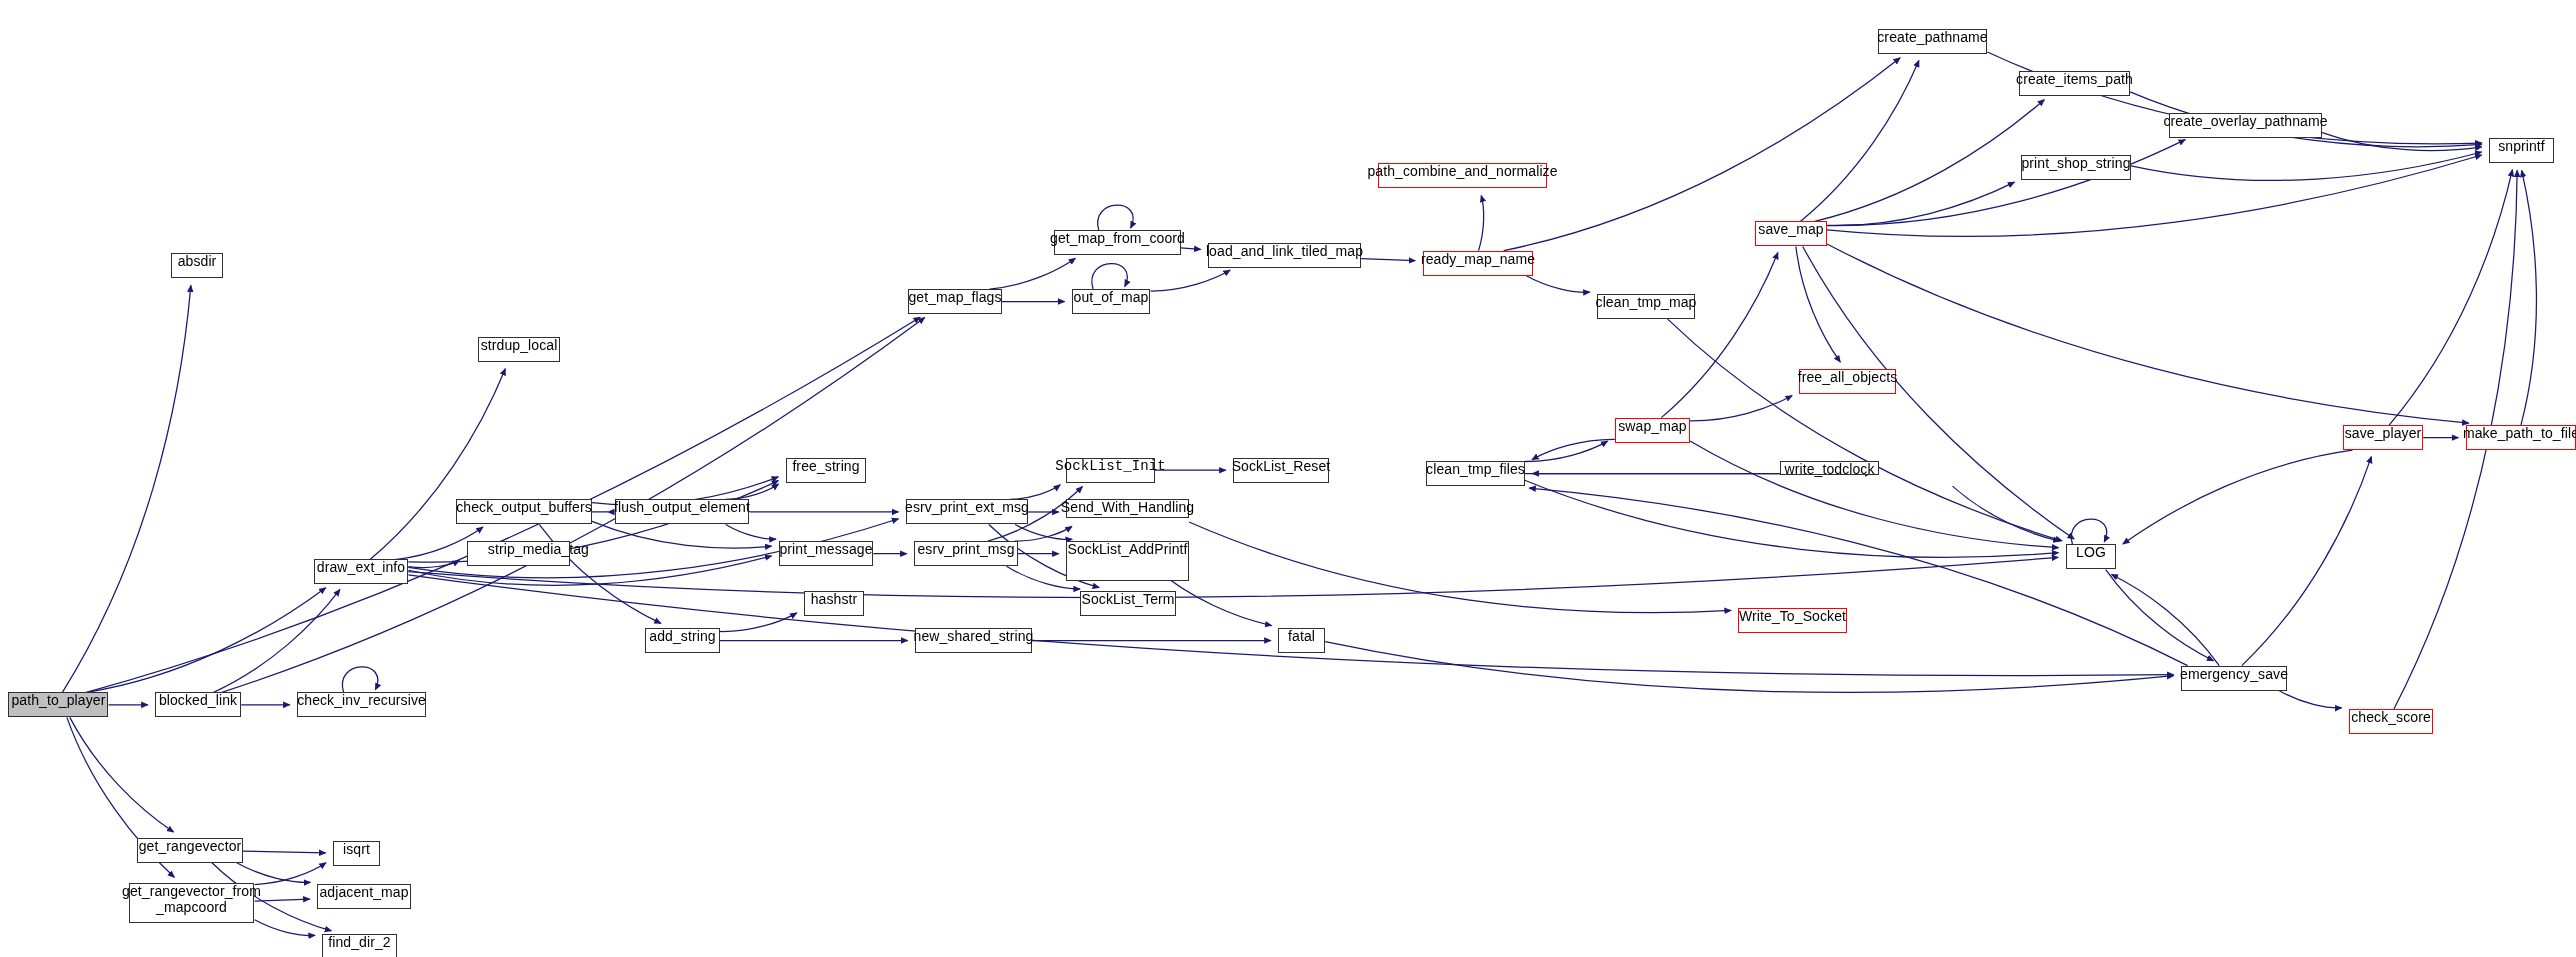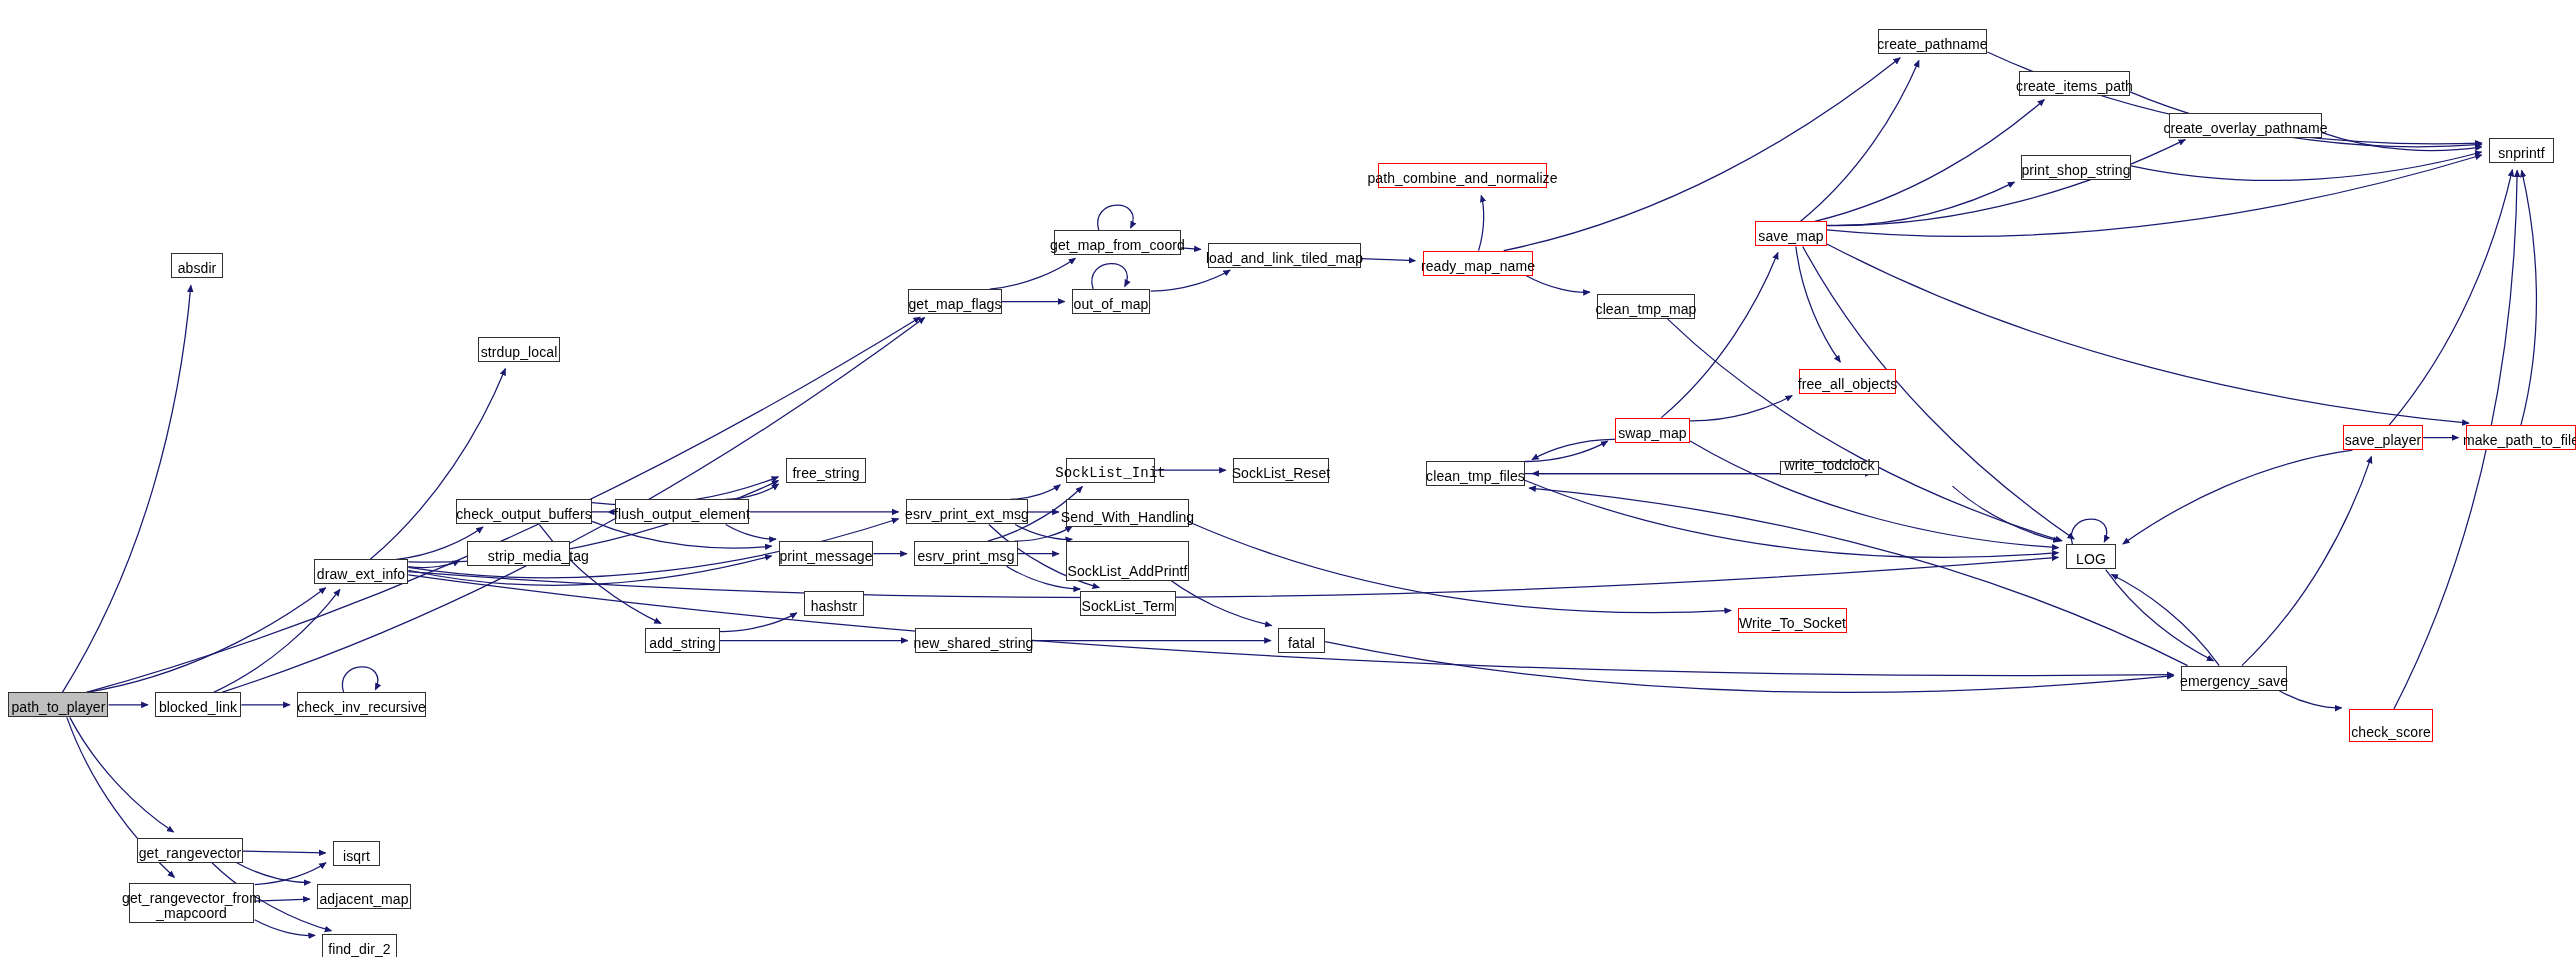--- a/index.html
+++ b/index.html
@@ -10,21 +10,21 @@
     height:958px;
     background:#ffffff;
     font-family:"Liberation Sans", sans-serif;
     overflow:hidden;
   }
   #edges{position:absolute;left:0;top:0;width:2576px;height:958px;pointer-events:none;}
   .node{
     position:absolute;
     box-sizing:border-box;
     display:flex;
-    align-items:flex-end;
+    align-items:flex-start;
     justify-content:center;
     text-align:center;
     background:#ffffff;
     border:1.2px solid #303030;
     color:#000000;
     font-size:14px;
     line-height:1.12;
     white-space:pre;
     letter-spacing:0.1px;
     padding:0 4.2px;
@@ -147,21 +147,21 @@
       <div class="node" style="left: 467px; top: 541px; width: 103px; height: 25px; padding-left: 44px;"><span>strip_media_tag</span></div>
       <div class="node" style="left: 615px; top: 499px; width: 134px; height: 25px;"><span>flush_output_element</span></div>
       <div class="node" style="left: 786px; top: 458px; width: 80px; height: 25px;"><span>free_string</span></div>
       <div class="node" style="left: 779px; top: 541px; width: 94px; height: 25px;"><span>print_message</span></div>
       <div class="node" style="left: 645px; top: 628px; width: 75px; height: 25px;"><span>add_string</span></div>
       <div class="node" style="left: 804px; top: 591px; width: 60px; height: 25px;"><span>hashstr</span></div>
       <div class="node" style="left: 915px; top: 628px; width: 117px; height: 25px;"><span>new_shared_string</span></div>
       <div class="node" style="left: 906px; top: 499px; width: 122px; height: 25px;"><span>esrv_print_ext_msg</span></div>
       <div class="node" style="left: 914px; top: 541px; width: 104px; height: 25px;"><span>esrv_print_msg</span></div>
       <div class="node" style="left: 1066px; top: 458px; width: 89px; height: 25px; font-family: Liberation Mono, monospace;"><span>SockList_Init</span></div>
-      <div class="node" style="left: 1066px; top: 499px; width: 123px; height: 28px;"><span>Send_With_Handling</span></div>
+      <div class="node" style="left: 1066px; top: 499px; width: 123px; height: 19px;"><span>Send_With_Handling</span></div>
       <div class="node" style="left: 1066px; top: 541px; width: 123px; height: 40px;"><span>SockList_AddPrintf</span></div>
       <div class="node" style="left: 1080px; top: 591px; width: 96px; height: 25px;"><span>SockList_Term</span></div>
       <div class="node" style="left: 1233px; top: 458px; width: 96px; height: 25px;"><span>SockList_Reset</span></div>
       <div class="node" style="left: 1278px; top: 628px; width: 47px; height: 25px;"><span>fatal</span></div>
       <div class="node" style="left: 908px; top: 289px; width: 94px; height: 25px;"><span>get_map_flags</span></div>
       <div class="node" style="left: 1072px; top: 289px; width: 78px; height: 25px;"><span>out_of_map</span></div>
       <div class="node" style="left: 1054px; top: 230px; width: 127px; height: 25px;"><span>get_map_from_coord</span></div>
       <div class="node" style="left: 1208px; top: 243px; width: 153px; height: 25px;"><span>load_and_link_tiled_map</span></div>
       <div class="node red" style="left: 1378px; top: 163px; width: 169px; height: 25px;"><span>path_combine_and_normalize</span></div>
       <div class="node red" style="left: 1423px; top: 251px; width: 110px; height: 25px;"><span>ready_map_name</span></div>
@@ -174,21 +174,21 @@
       <div class="node" style="left: 2021px; top: 155px; width: 110px; height: 25px;"><span>print_shop_string</span></div>
       <div class="node" style="left: 2489px; top: 138px; width: 65px; height: 25px;"><span>snprintf</span></div>
       <div class="node red" style="left: 2343px; top: 425px; width: 80px; height: 25px;"><span>save_player</span></div>
       <div class="node red" style="left: 2466px; top: 425px; width: 110px; height: 25px;"><span>make_path_to_file</span></div>
       <div class="node red" style="left: 1615px; top: 418px; width: 75px; height: 25px;"><span>swap_map</span></div>
       <div class="node" style="left: 1426px; top: 461px; width: 99px; height: 25px;"><span>clean_tmp_files</span></div>
       <div class="node" style="left: 1780px; top: 461px; width: 99px; height: 14px;"><span>write_todclock</span></div>
       <div class="node red" style="left: 1738px; top: 608px; width: 109px; height: 25px;"><span>Write_To_Socket</span></div>
       <div class="node" style="left: 2066px; top: 544px; width: 50px; height: 25px;"><span>LOG</span></div>
       <div class="node" style="left: 2181px; top: 666px; width: 106px; height: 25px;"><span>emergency_save</span></div>
-      <div class="node red" style="left: 2349px; top: 709px; width: 84px; height: 33px;"><span>check_score</span></div>
+      <div class="node red" style="left: 2349px; top: 709px; width: 84px; height: 25px;"><span>check_score</span></div>
       <div class="node" style="left: 137px; top: 838px; width: 106px; height: 25px;"><span>get_rangevector</span></div>
       <div class="node" style="left: 129px; top: 883px; width: 125px; height: 40px;"><span>get_rangevector_from
 _mapcoord</span></div>
       <div class="node" style="left: 333px; top: 841px; width: 47px; height: 25px;"><span>isqrt</span></div>
       <div class="node" style="left: 317px; top: 884px; width: 94px; height: 25px;"><span>adjacent_map</span></div>
       <div class="node" style="left: 322px; top: 934px; width: 75px; height: 25px;"><span>find_dir_2</span></div>
     </div>
 </div>
 
 

